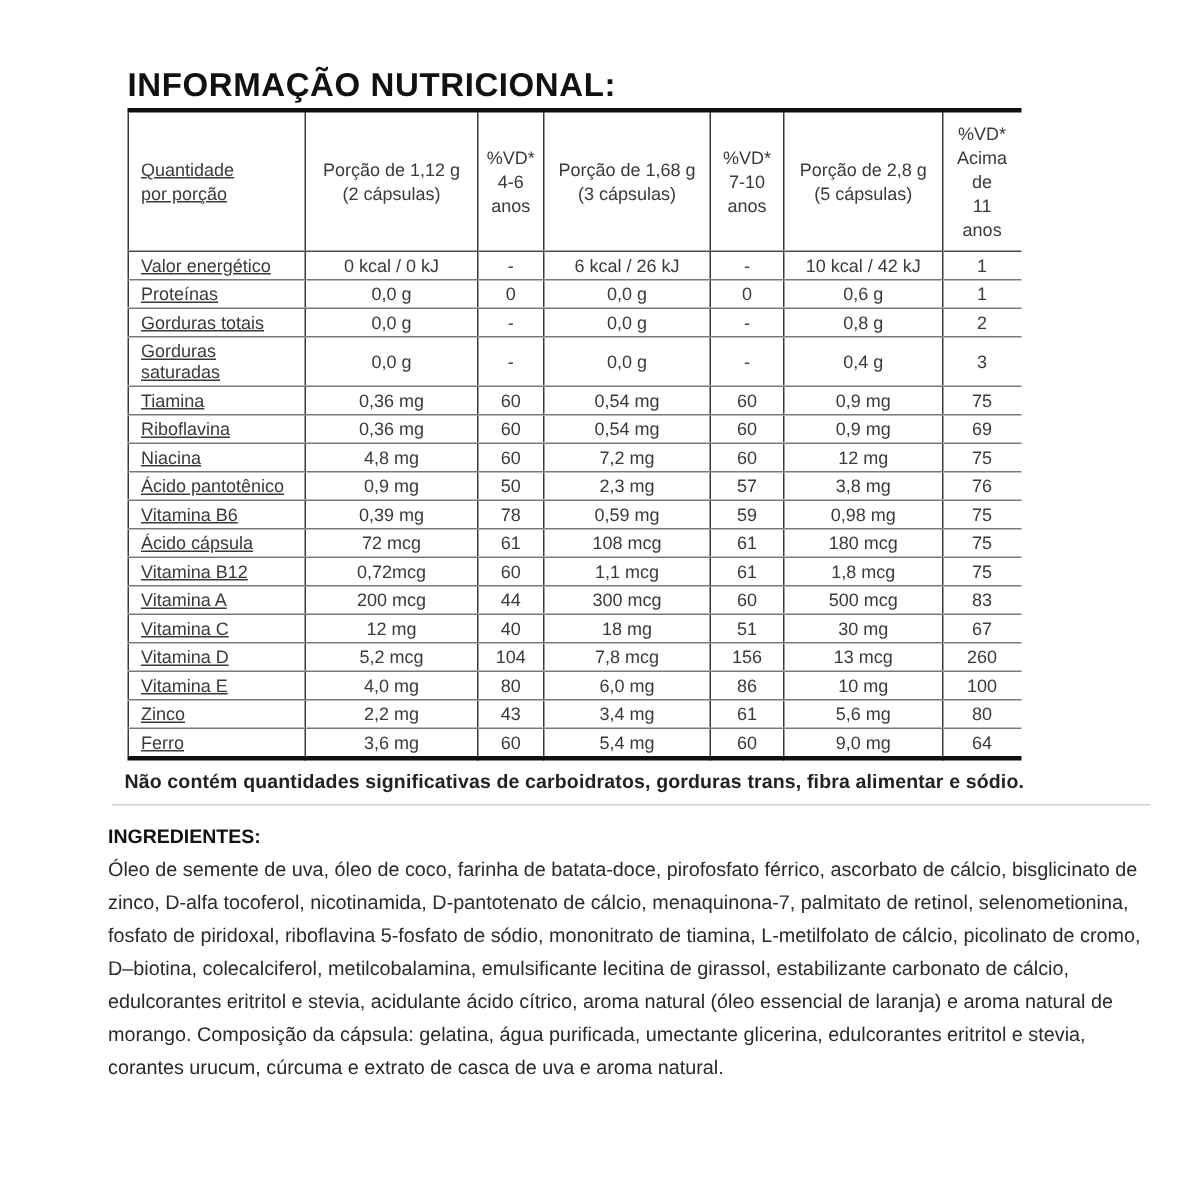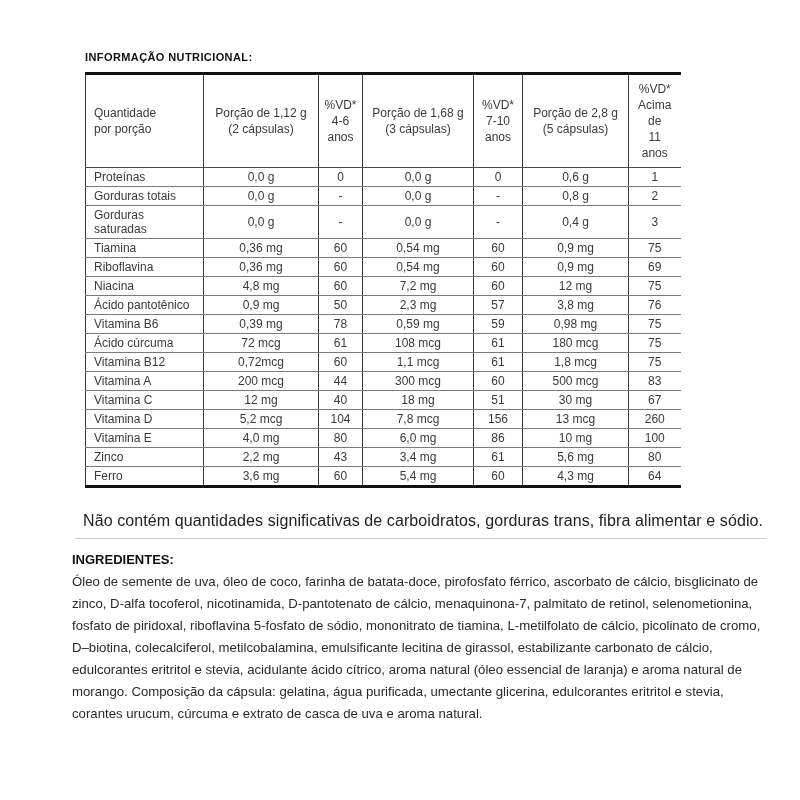--- a/index.html
+++ b/index.html
@@ -13,21 +13,21 @@
     overflow: hidden;
   }
   .page {
     width: 800px;
     height: 800px;
     box-sizing: border-box;
     padding: 46px 30px 0 72px;
   }
   .title {
     margin: 0 0 4px 13px;
-    font-size: 11px;
+    font-size: 22px;
     line-height: 22px;
     font-weight: 800;
     letter-spacing: 0.4px;
     color: #111;
   }
   table.nutri {
     margin-left: 13px;
     width: 595px;
     border-collapse: collapse;
     table-layout: fixed;
@@ -43,32 +43,33 @@
     line-height: 14px;
     font-weight: normal;
     text-align: center;
     vertical-align: middle;
     overflow: hidden;
   }
   table.nutri th:first-child, table.nutri td:first-child {
     border-left: none;
     text-align: left;
     padding-left: 8px;
+    text-decoration: underline;
   }
   table.nutri { border-left: 1px solid #3a3a3a; }
   table.nutri th {
     height: 88px;
     white-space: pre-line;
     border-bottom: 1px solid #4a4a4a;
     line-height: 16px;
   }
   .footnote {
-    margin: 24px 0 0 11px;
-    font-size: 16px;
-    font-weight: normal;
+    margin: 6px 0 0 11px;
+    font-size: 13px;
+    font-weight: bold;
     color: #222;
     letter-spacing: 0.1px;
   }
   .divider {
     border: none;
     border-top: 1px solid #cfcfcf;
     margin: 8px 0 0 3px;
     width: 692px;
   }
   .ing-heading {
@@ -120,20 +121,29 @@
 (5 cápsulas)</th>
           <th>%VD*
 Acima
 de
 11
 anos</th>
         </tr>
     </thead>
     <tbody>
         <tr>
+          <td>Valor energético</td>
+          <td>0 kcal / 0 kJ</td>
+          <td>-</td>
+          <td>6 kcal / 26 kJ</td>
+          <td>-</td>
+          <td>10 kcal / 42 kJ</td>
+          <td>1</td>
+        </tr>
+        <tr>
           <td>Proteínas</td>
           <td>0,0 g</td>
           <td>0</td>
           <td>0,0 g</td>
           <td>0</td>
           <td>0,6 g</td>
           <td>1</td>
         </tr>
         <tr>
           <td>Gorduras totais</td>
@@ -192,21 +202,21 @@
         <tr>
           <td>Vitamina B6</td>
           <td>0,39 mg</td>
           <td>78</td>
           <td>0,59 mg</td>
           <td>59</td>
           <td>0,98 mg</td>
           <td>75</td>
         </tr>
         <tr>
-          <td>Ácido cúrcuma</td>
+          <td>Ácido cápsula</td>
           <td>72 mcg</td>
           <td>61</td>
           <td>108 mcg</td>
           <td>61</td>
           <td>180 mcg</td>
           <td>75</td>
         </tr>
         <tr>
           <td>Vitamina B12</td>
           <td>0,72mcg</td>
@@ -260,21 +270,21 @@
           <td>61</td>
           <td>5,6 mg</td>
           <td>80</td>
         </tr>
         <tr>
           <td>Ferro</td>
           <td>3,6 mg</td>
           <td>60</td>
           <td>5,4 mg</td>
           <td>60</td>
-          <td>4,3 mg</td>
+          <td>9,0 mg</td>
           <td>64</td>
         </tr>
       </tbody>
   </table>
 
   <p class="footnote">Não contém quantidades significativas de carboidratos, gorduras trans, fibra alimentar e sódio.</p>
 
   <hr class="divider">
 
   <div class="ingredients">

